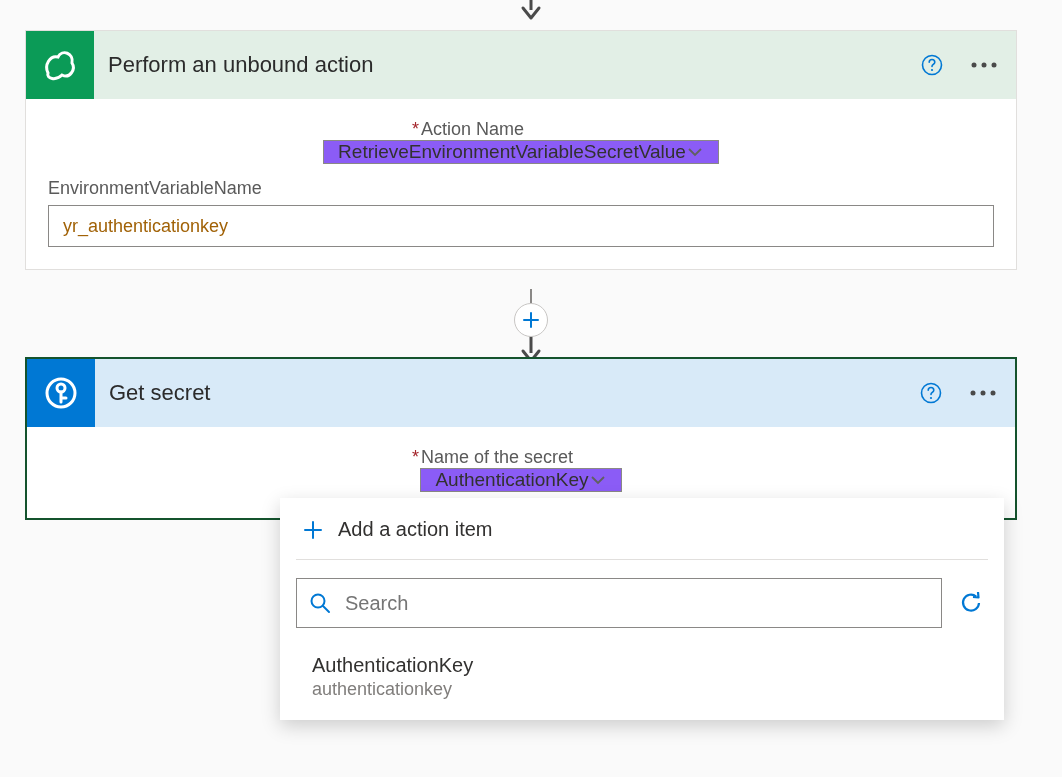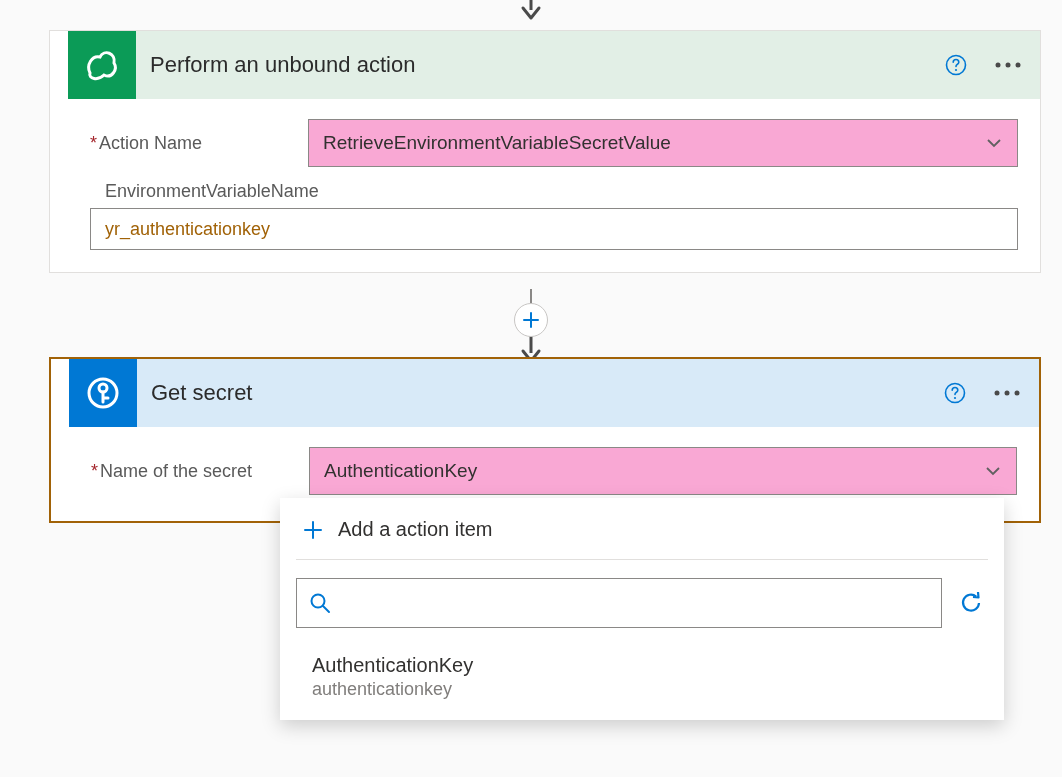--- a/index.html
+++ b/index.html
@@ -28,26 +28,25 @@
     left: 50%;
     transform: translateX(-50%);
     top: -2px;
   }
 
   .card {
     position: absolute;
     background: #fff;
     border: 1px solid #e1dfdd;
     width: 992px;
-    left: 49px;
-    padding-left: 18px;
+    left: 25px;
   }
 
   .card1 { top: 30px; }
-  .card2 { top: 357px; border: 2px solid #a16207; }
+  .card2 { top: 357px; border: 2px solid #14532d; }
 
   .card-header {
     display: flex;
     align-items: center;
     height: 68px;
     padding-right: 12px;
   }
   .hdr-green { background: #e2efe6; }
   .hdr-blue  { background: #d8eaf8; }
 
@@ -90,52 +89,52 @@
   }
 
   .card-body {
     padding: 20px 22px 22px 22px;
   }
 
   .form-row {
     display:flex;
     align-items:center;
     margin-bottom: 14px;
+    flex-direction: column;
   }
 
   .form-label {
     width: 218px;
     font-size: 18px;
     color: #5a5a5a;
   }
   .form-label .req { color: #a4262c; margin-right: 2px; }
 
   .select-box {
     flex: 1;
     border: 1px solid #8a8886;
     height: 48px;
     display:flex;
     align-items:center;
     justify-content:space-between;
     padding: 0 14px;
     font-size: 19px;
     color: #323130;
-    background:#f9a8d4;
+    background:#8b5cf6;
     cursor:pointer;
   }
 
   .chev {
     width:18px;height:18px;
   }
 
   .sub-label {
     font-size: 18px;
     color: #5a5a5a;
     margin-bottom: 6px;
-    margin-left: 15px;
   }
 
   .text-input {
     width: 100%;
     border: 1px solid #8a8886;
     height: 42px;
     padding: 0 14px;
     font-size: 18px;
     color: #a16207;
     outline:none;
@@ -349,20 +348,21 @@
       </span>
       <span>Add a action item</span>
     </div>
 
     <div class="search-row">
       <div class="search-box">
         <svg width="22" height="22" viewBox="0 0 22 22">
           <circle cx="9" cy="9" r="6.5" fill="none" stroke="#0078d4" stroke-width="2"></circle>
           <line x1="14" y1="14" x2="20" y2="20" stroke="#0078d4" stroke-width="2" stroke-linecap="round"></line>
         </svg>
+        <input placeholder="Search" style="">
       </div>
       <div class="refresh-btn">
         <svg width="26" height="26" viewBox="0 0 26 26">
           <path d="M21 13 A8 8 0 1 1 18.2 6.5" fill="none" stroke="#0078d4" stroke-width="2.2"></path>
           <path d="M20 2 L20.5 7.5 L15 7" fill="none" stroke="#0078d4" stroke-width="2.2" stroke-linejoin="round"></path>
         </svg>
       </div>
     </div>
 
     <div class="option-item">

